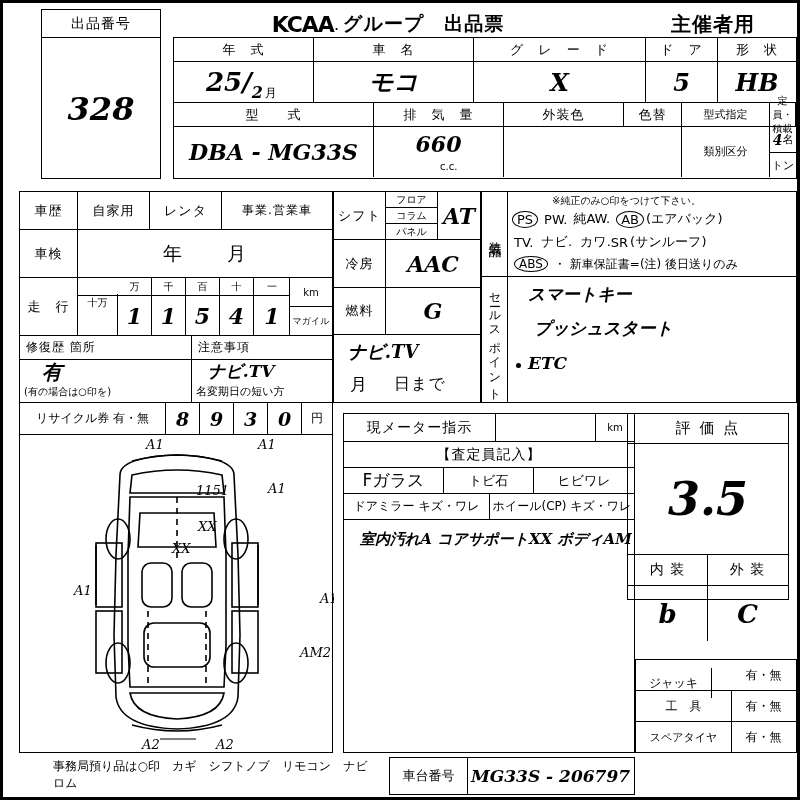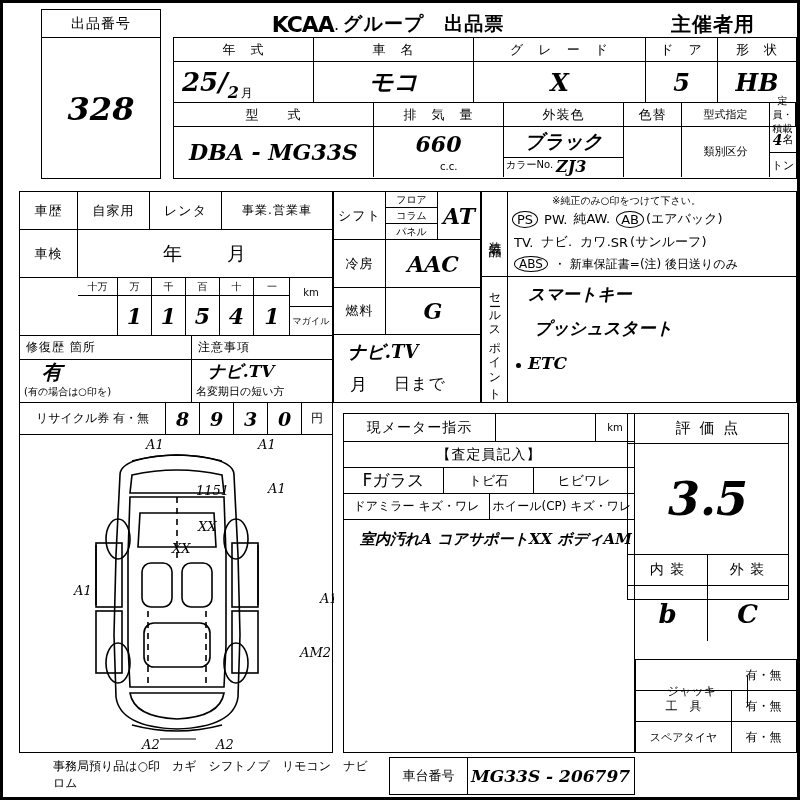--- a/index.html
+++ b/index.html
@@ -40,21 +40,21 @@
 
     <div class="abs bb" style="left:0;top:0;width:100%;height:24px;">
       <div class="abs br c lbl" style="left:0;top:0;width:140px;height:100%;">年　式</div>
       <div class="abs br c lbl" style="left:140px;top:0;width:160px;height:100%;">車　名</div>
       <div class="abs br c lbl" style="left:300px;top:0;width:172px;height:100%;">グ　レ　ー　ド</div>
       <div class="abs br c lbl" style="left:472px;top:0;width:72px;height:100%;">ド　ア</div>
       <div class="abs c lbl" style="left:544px;top:0;width:78px;height:100%;">形　状</div>
     </div>
 
     <div class="abs br l" style="left:0;top:24px;width:140px;height:40px;">
-      <span class="hand" style="font-size:26px;margin-left:8px;">25</span>
+      <span class="hand" style="font-size:26px;margin-left:32px;">25</span>
       <span class="hand" style="font-size:26px;">/</span>
       <span class="hand" style="font-size:16px;align-self:flex-end;">2</span>
       <span class="lbl2" style="align-self:flex-end;margin-left:2px;">月</span>
     </div>
     <div class="abs br c hand" style="left:140px;top:24px;width:160px;height:40px;font-size:24px;">モコ</div>
     <div class="abs br c hand" style="left:300px;top:24px;width:172px;height:40px;font-size:24px;">X</div>
     <div class="abs br c hand" style="left:472px;top:24px;width:72px;height:40px;font-size:24px;">5</div>
     <div class="abs c hand" style="left:544px;top:24px;width:78px;height:40px;font-size:24px;">HB</div>
   </div>
 
@@ -69,26 +69,20 @@
       <div class="abs c lbl2" style="left:596px;top:0;width:26px;height:100%;font-size:11px;white-space:nowrap;overflow:hidden;">定員・積載</div>
     </div>
 
     <div class="abs bb br c lbl2" style="left:596px;top:0;width:26px;height:24px;font-size:10px;background:#fff;">定員・積載</div>
 
     <div class="abs br c hand" style="left:0;top:24px;width:200px;height:50px;font-size:22px;">DBA - MG33S</div>
     <div class="abs br" style="left:200px;top:24px;width:130px;height:50px;">
       <div class="abs c hand" style="left:0;top:2px;width:100%;height:30px;font-size:22px;">660</div>
       <div class="abs sm" style="left:66px;top:34px;">c.c.</div>
     </div>
-    <div class="abs br" style="left:330px;top:24px;width:120px;height:50px;">
-      <div class="abs c hand" style="left:0;top:0px;width:100%;height:30px;font-size:19px;">ブラック</div>
-      <div class="abs bt" style="left:0;top:30px;width:100%;height:0;"></div>
-      <div class="abs sm" style="left:2px;top:33px;line-height:1;">カラーNo.</div>
-      <div class="abs hand" style="left:52px;top:30px;font-size:16px;">ZJ3</div>
-    </div>
     <div class="abs br" style="left:450px;top:24px;width:58px;height:50px;"></div>
     <div class="abs br" style="left:508px;top:24px;width:88px;height:50px;">
       <div class="abs c lbl2" style="left:0;top:14px;width:100%;height:20px;font-size:11px;">類別区分</div>
     </div>
     <div class="abs" style="left:596px;top:24px;width:26px;height:50px;">
       <div class="abs bb" style="left:-88px;top:0;width:0;height:0;"></div>
     </div>
 
     <div class="abs" style="left:596px;top:24px;width:26px;height:50px;">
       <div class="abs c" style="left:-4px;top:0;width:34px;height:25px;">
@@ -110,24 +104,25 @@
 
     <div class="abs bb" style="left:0;top:38px;width:100%;height:48px;">
       <div class="abs br c lbl" style="left:0;top:0;width:58px;height:100%;">車検</div>
       <div class="abs c" style="left:58px;top:0;width:254px;height:100%;">
         <span class="lbl" style="font-size:19px;margin-right:44px;">年</span>
         <span class="lbl" style="font-size:19px;">月</span>
       </div>
     </div>
 
     <div class="abs bb" style="left:0;top:86px;width:100%;height:58px;">
+      <div class="abs br c lbl" style="left:0;top:0;width:58px;height:100%;">走　行</div>
 
       <div class="abs br" style="left:58px;top:0;width:212px;height:100%;">
         <div class="abs bb" style="left:0;top:0;width:100%;height:18px;">
-          <div class="abs br c sm" style="left:0;top:0;width:40px;height:100%;">十万</div>
+          <div class="abs br c sm" style="left:0;top:16px;width:40px;height:100%;">十万</div>
           <div class="abs br c sm" style="left:40px;top:0;width:34px;height:100%;">万</div>
           <div class="abs br c sm" style="left:74px;top:0;width:34px;height:100%;">千</div>
           <div class="abs br c sm" style="left:108px;top:0;width:34px;height:100%;">百</div>
           <div class="abs br c sm" style="left:142px;top:0;width:34px;height:100%;">十</div>
           <div class="abs c sm" style="left:176px;top:0;width:36px;height:100%;">一</div>
         </div>
         <div class="abs" style="left:0;top:18px;width:100%;height:40px;">
           <div class="abs br c hand" style="left:0;top:0;width:40px;height:100%;font-size:22px;"></div>
           <div class="abs br c hand" style="left:40px;top:0;width:34px;height:100%;font-size:22px;">1</div>
           <div class="abs br c hand" style="left:74px;top:0;width:34px;height:100%;font-size:22px;">1</div>
@@ -319,21 +314,21 @@
       <div class="abs c lbl" style="left:80px;top:0;width:79px;height:100%;font-size:14px;">外 装</div>
     </div>
     <div class="abs" style="left:0;top:172px;width:100%;height:55px;">
       <div class="abs br c hand" style="left:0;top:0;width:80px;height:100%;font-size:26px;">b</div>
       <div class="abs c hand" style="left:80px;top:0;width:79px;height:100%;font-size:26px;">C</div>
     </div>
   </div>
 
   <div class="abs bd" style="left:632px;top:656px;width:162px;height:94px;">
     <div class="abs bb" style="left:0;top:0;width:100%;height:31px;">
-      <div class="abs br c lbl2" style="left:0;top:16px;width:112px;height:100%;font-size:12px;">ジャッキ</div>
+      <div class="abs br c lbl2" style="left:0;top:8px;width:76px;height:100%;font-size:12px;">ジャッキ</div>
       <div class="abs c lbl2" style="left:96px;top:0;width:63px;height:100%;font-size:12px;">有・無</div>
     </div>
     <div class="abs bb" style="left:0;top:31px;width:100%;height:31px;">
       <div class="abs br c lbl2" style="left:0;top:0;width:96px;height:100%;font-size:12px;">工　具</div>
       <div class="abs c lbl2" style="left:96px;top:0;width:63px;height:100%;font-size:12px;">有・無</div>
     </div>
     <div class="abs" style="left:0;top:62px;width:100%;height:30px;">
       <div class="abs br c lbl2" style="left:0;top:0;width:96px;height:100%;font-size:11px;">スペアタイヤ</div>
       <div class="abs c lbl2" style="left:96px;top:0;width:63px;height:100%;font-size:12px;">有・無</div>
     </div>

